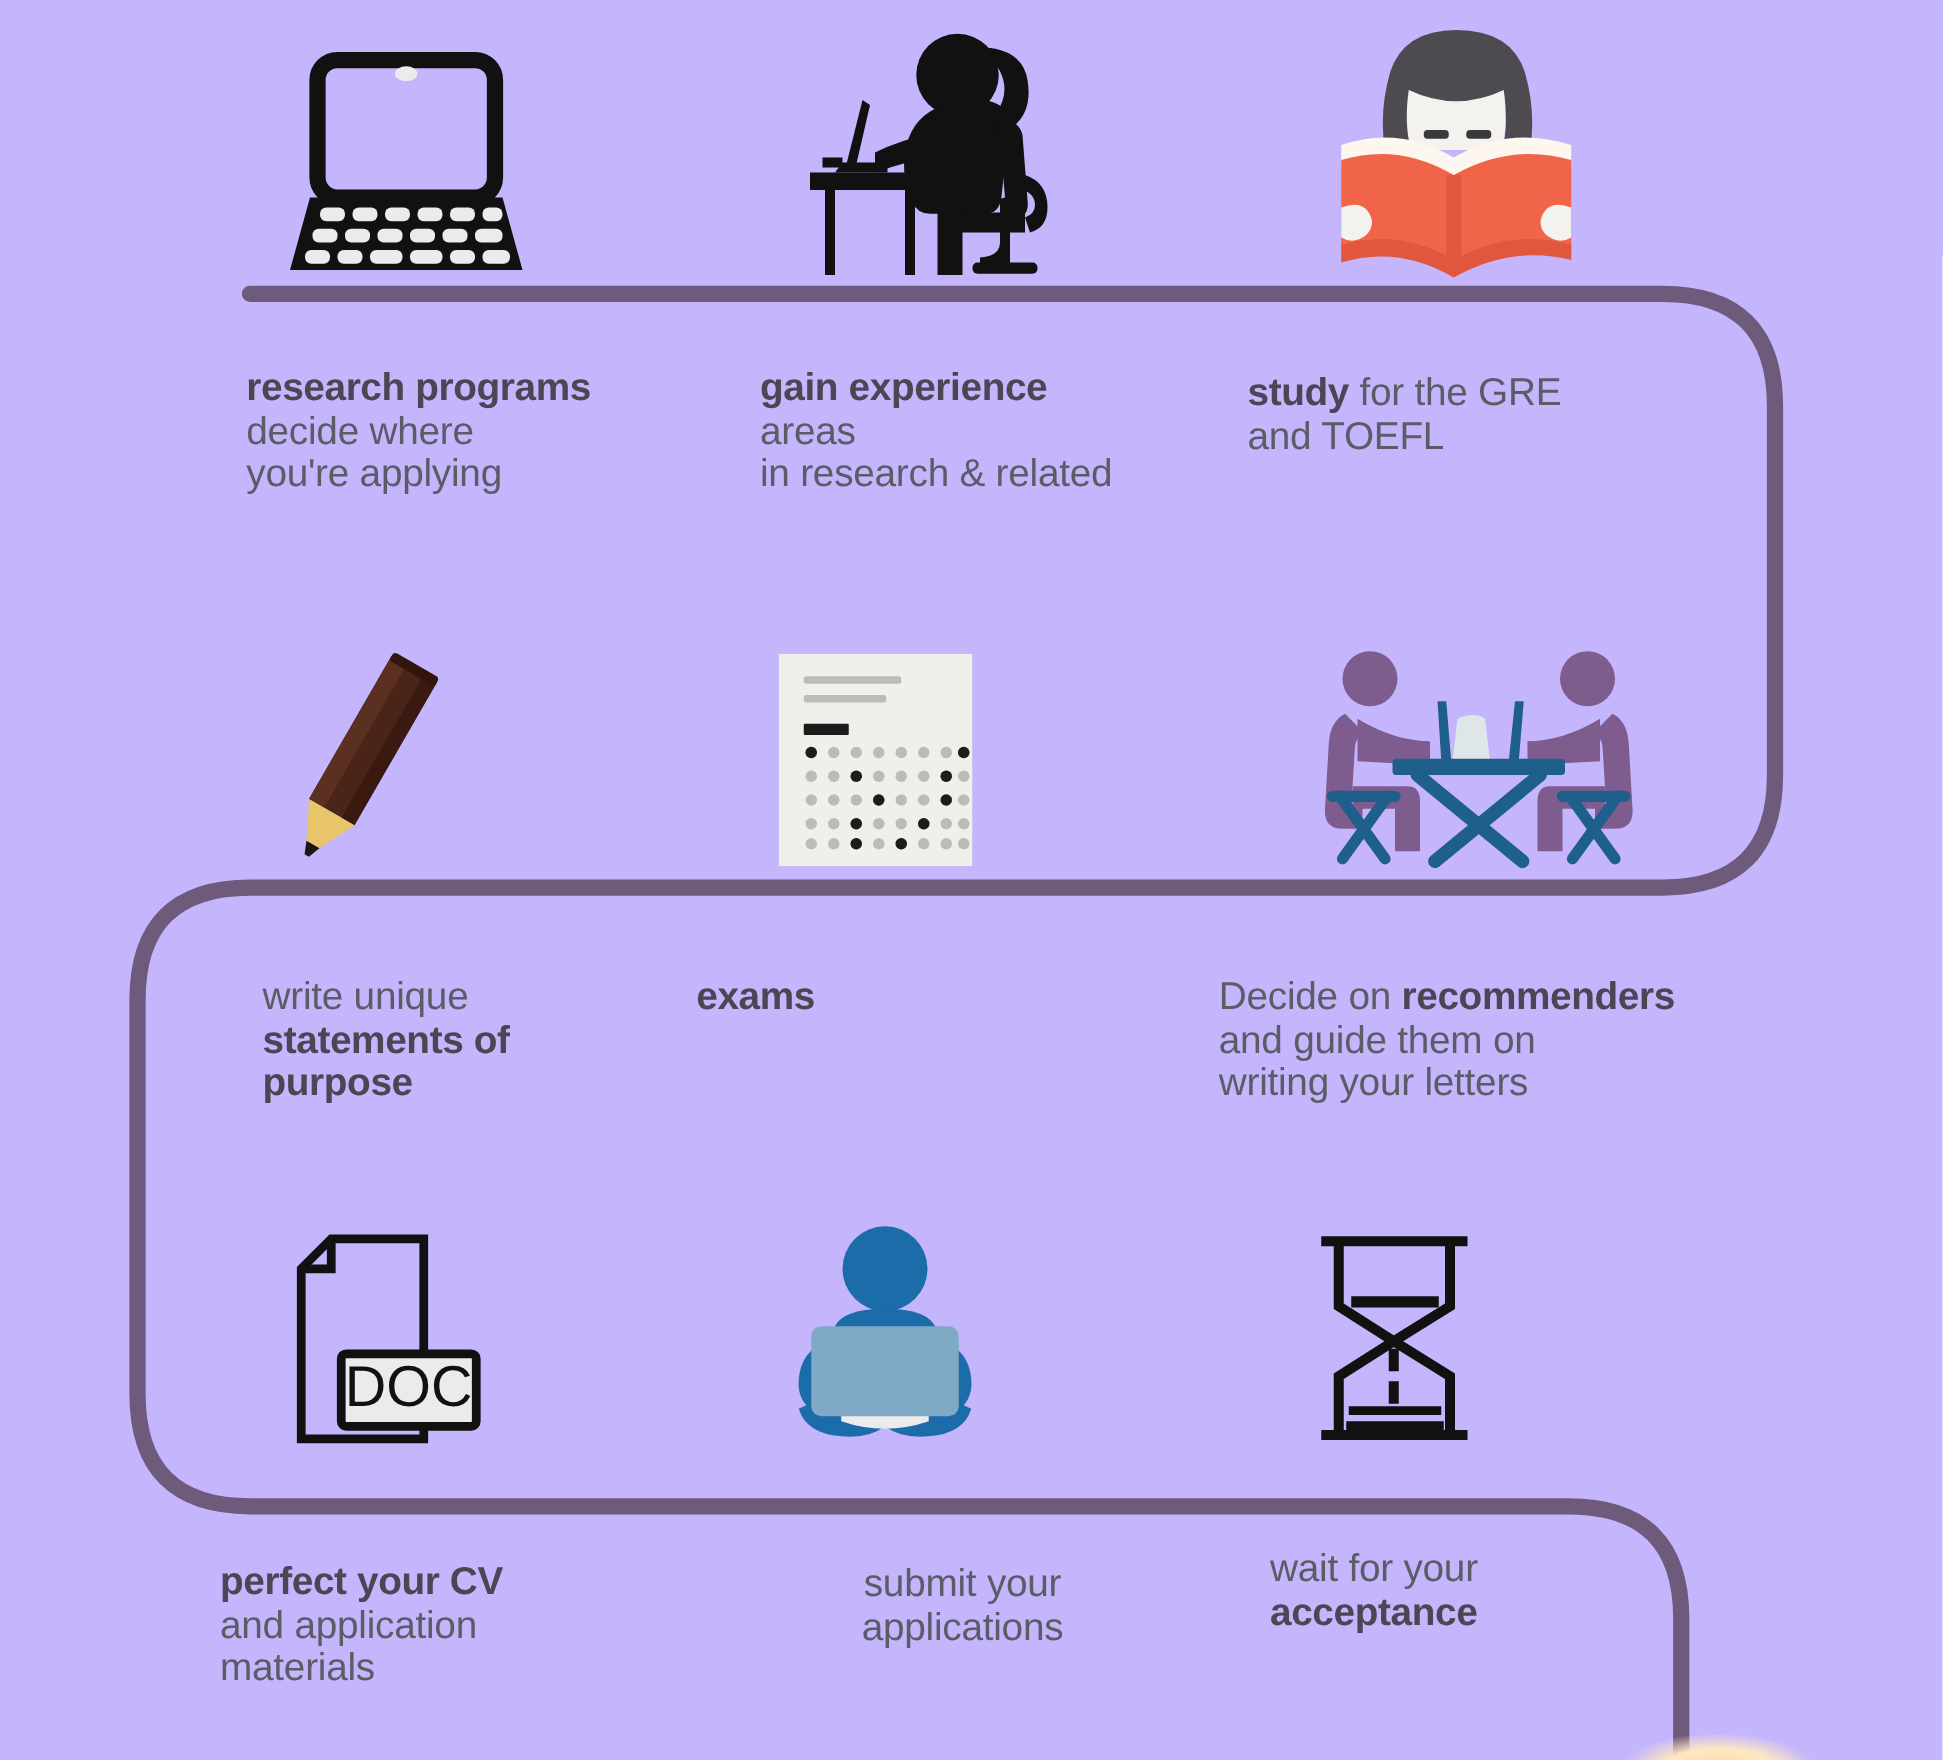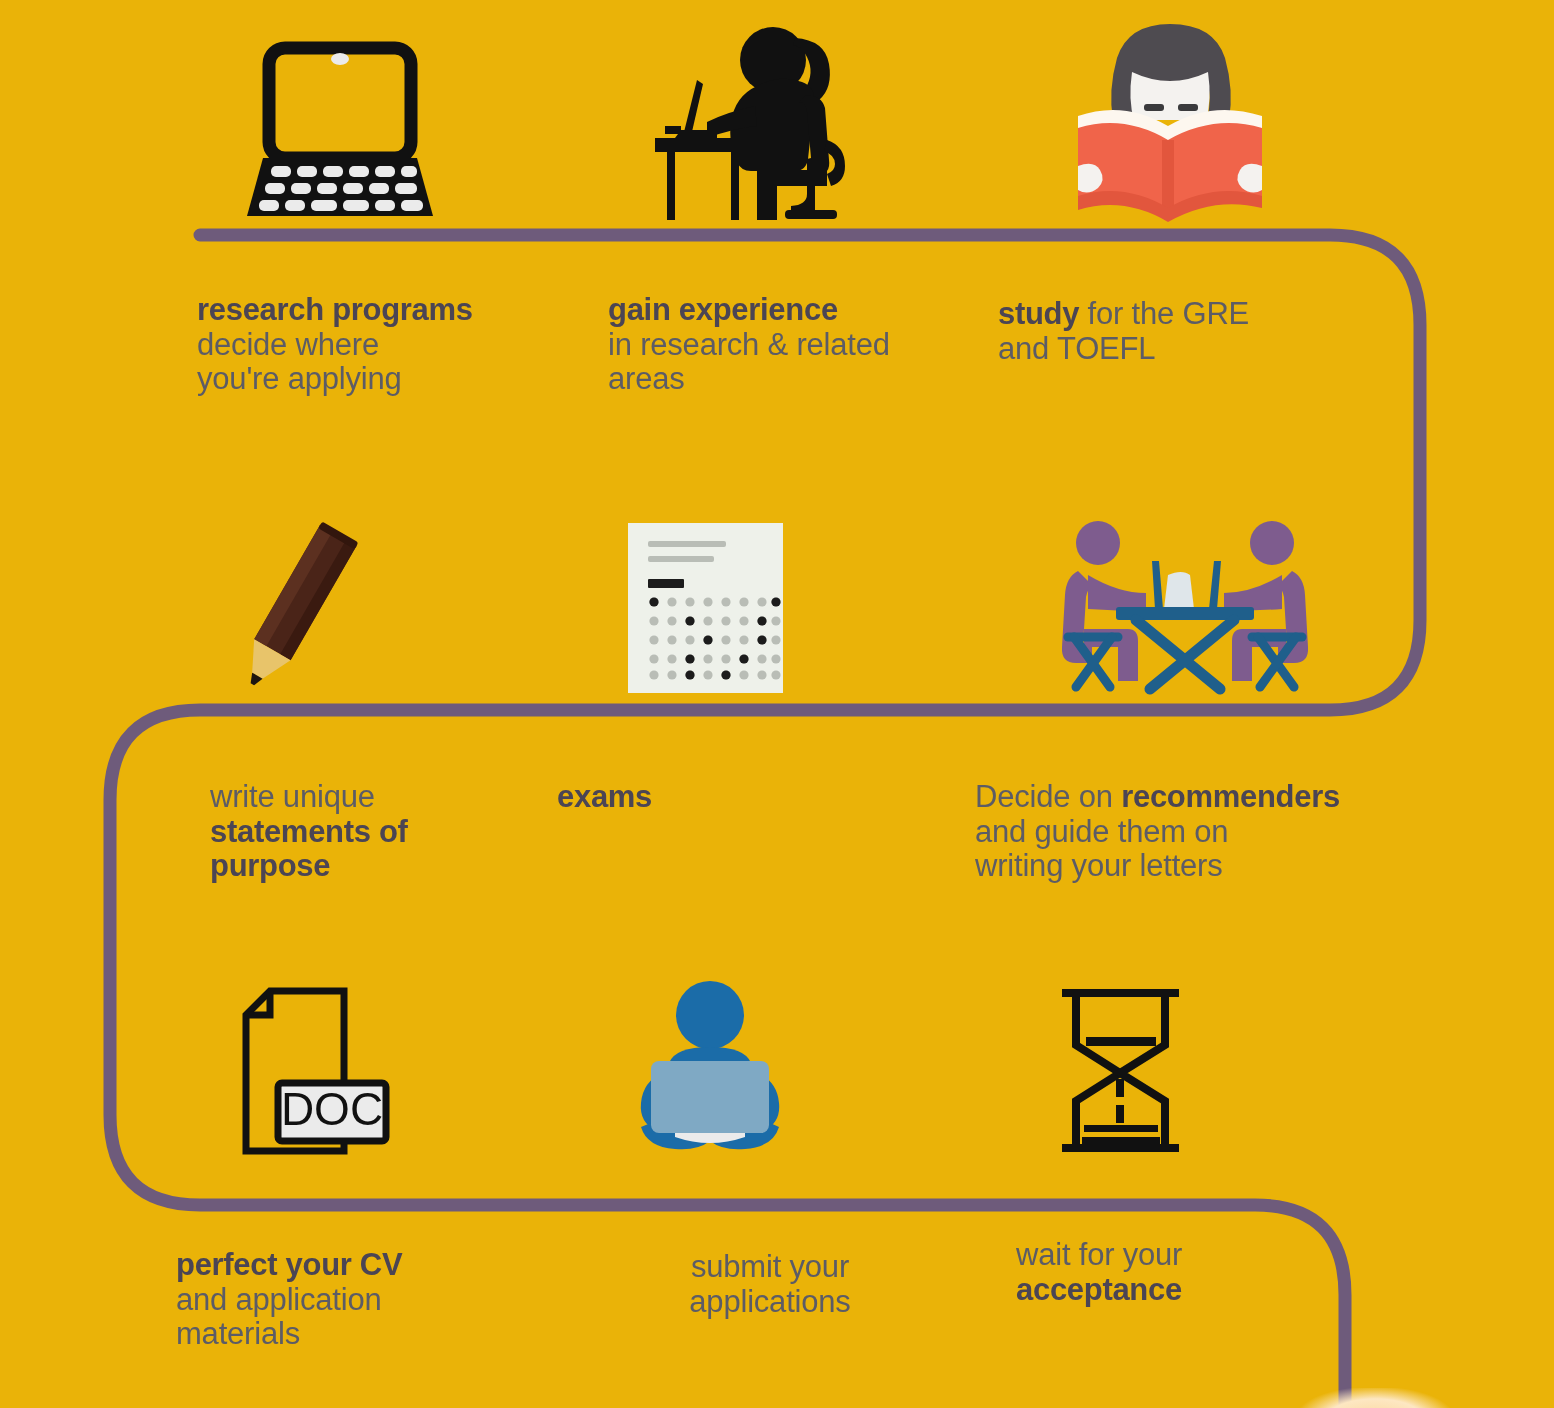--- a/index.html
+++ b/index.html
@@ -4,38 +4,38 @@
 <style>
   html, body {
     margin: 0;
     padding: 0;
     background: #ffffff;
   }
   #page {
     position: relative;
     width: 1554px;
     height: 1408px;
-    background: #eab308;
+    background: #c4b5fd;
     overflow: hidden;
     font-family: "Liberation Sans", sans-serif;
   }
 
   
   #path-svg {
     position: absolute;
     left: 0; top: 0;
     width: 1554px;
     height: 1408px;
     pointer-events: none;
   }
   .icon-box {
     position: absolute;
     display: flex;
     align-items: flex-end;
-    justify-content: flex-end;
+    justify-content: center;
   }
   .icon-box svg { display: block; }
 
   .caption {
     position: absolute;
     color: #5c5c66;
     font-size: 31px;
     line-height: 1.12;
     letter-spacing: -0.2px;
   }
@@ -171,22 +171,22 @@
   </div>
 
   <div class="caption" style="left:197px; top:293px; width:380px;">
     <span class="cap-line b">research programs</span>
     <span class="cap-line r">decide where</span>
     <span class="cap-line r">you're applying</span>
   </div>
 
   <div class="caption" style="left:608px; top:293px; width:390px;">
     <span class="cap-line b">gain experience</span>
+    <span class="cap-line r">areas</span>
     <span class="cap-line r">in research &amp; related</span>
-    <span class="cap-line r">areas</span>
   </div>
 
   <div class="caption" style="left:998px; top:297px; width:380px;">
     <span class="cap-line">
       <span class="b">study</span><span class="r"> for the GRE</span>
     </span>
     <span class="cap-line r">and TOEFL</span>
   </div>
 
   <div class="icon-box" style="left:200px; top:505px; width:180px; height:195px;">

